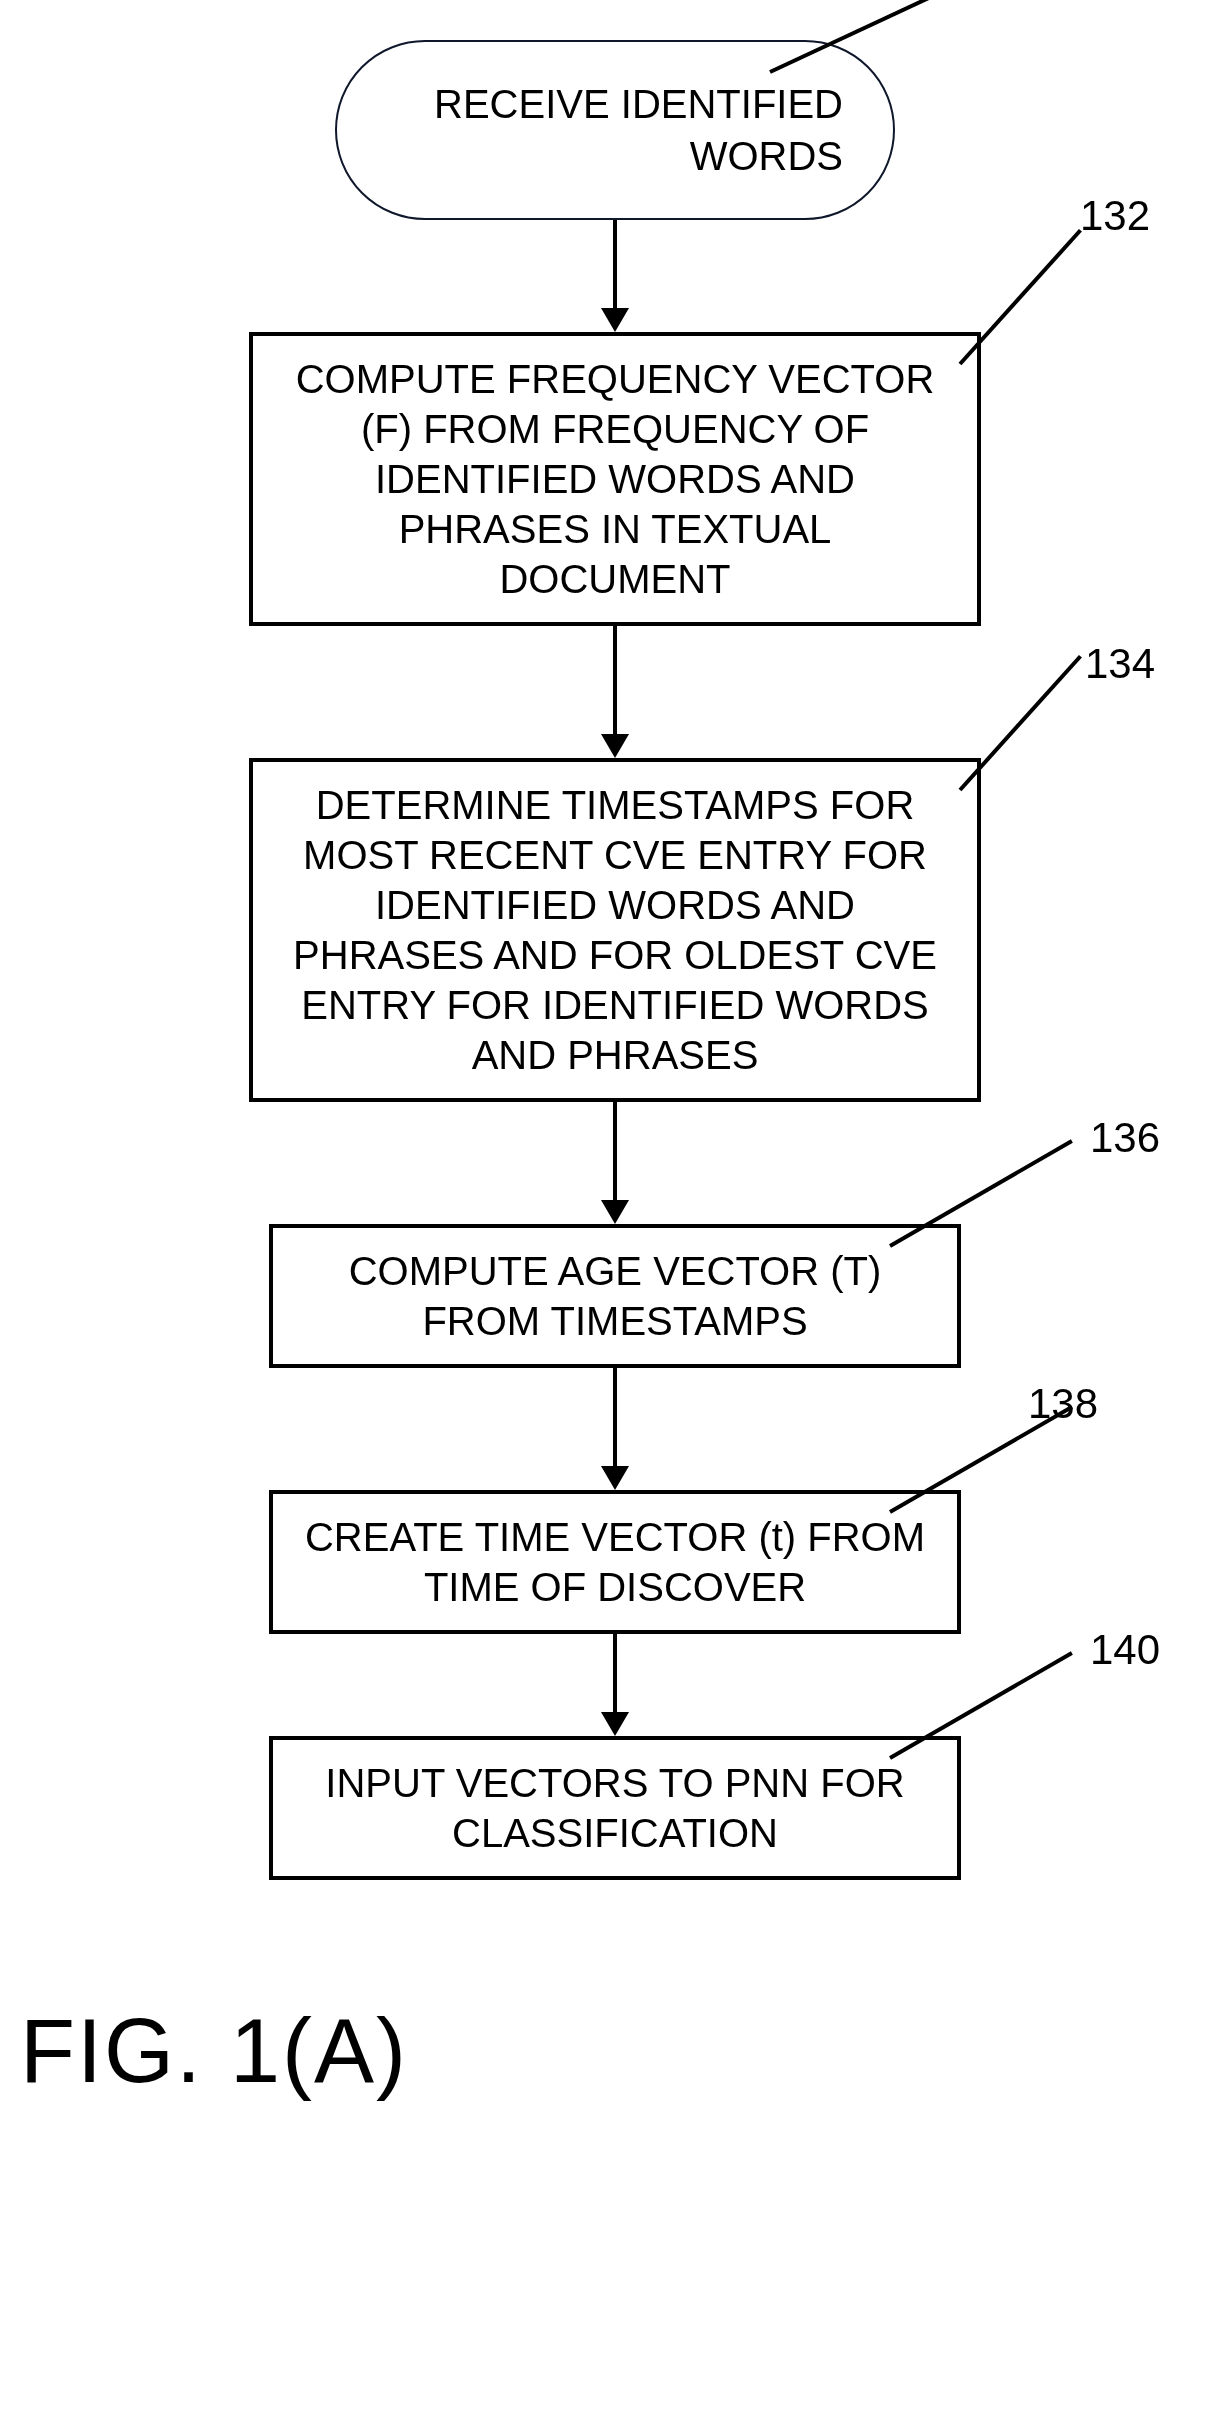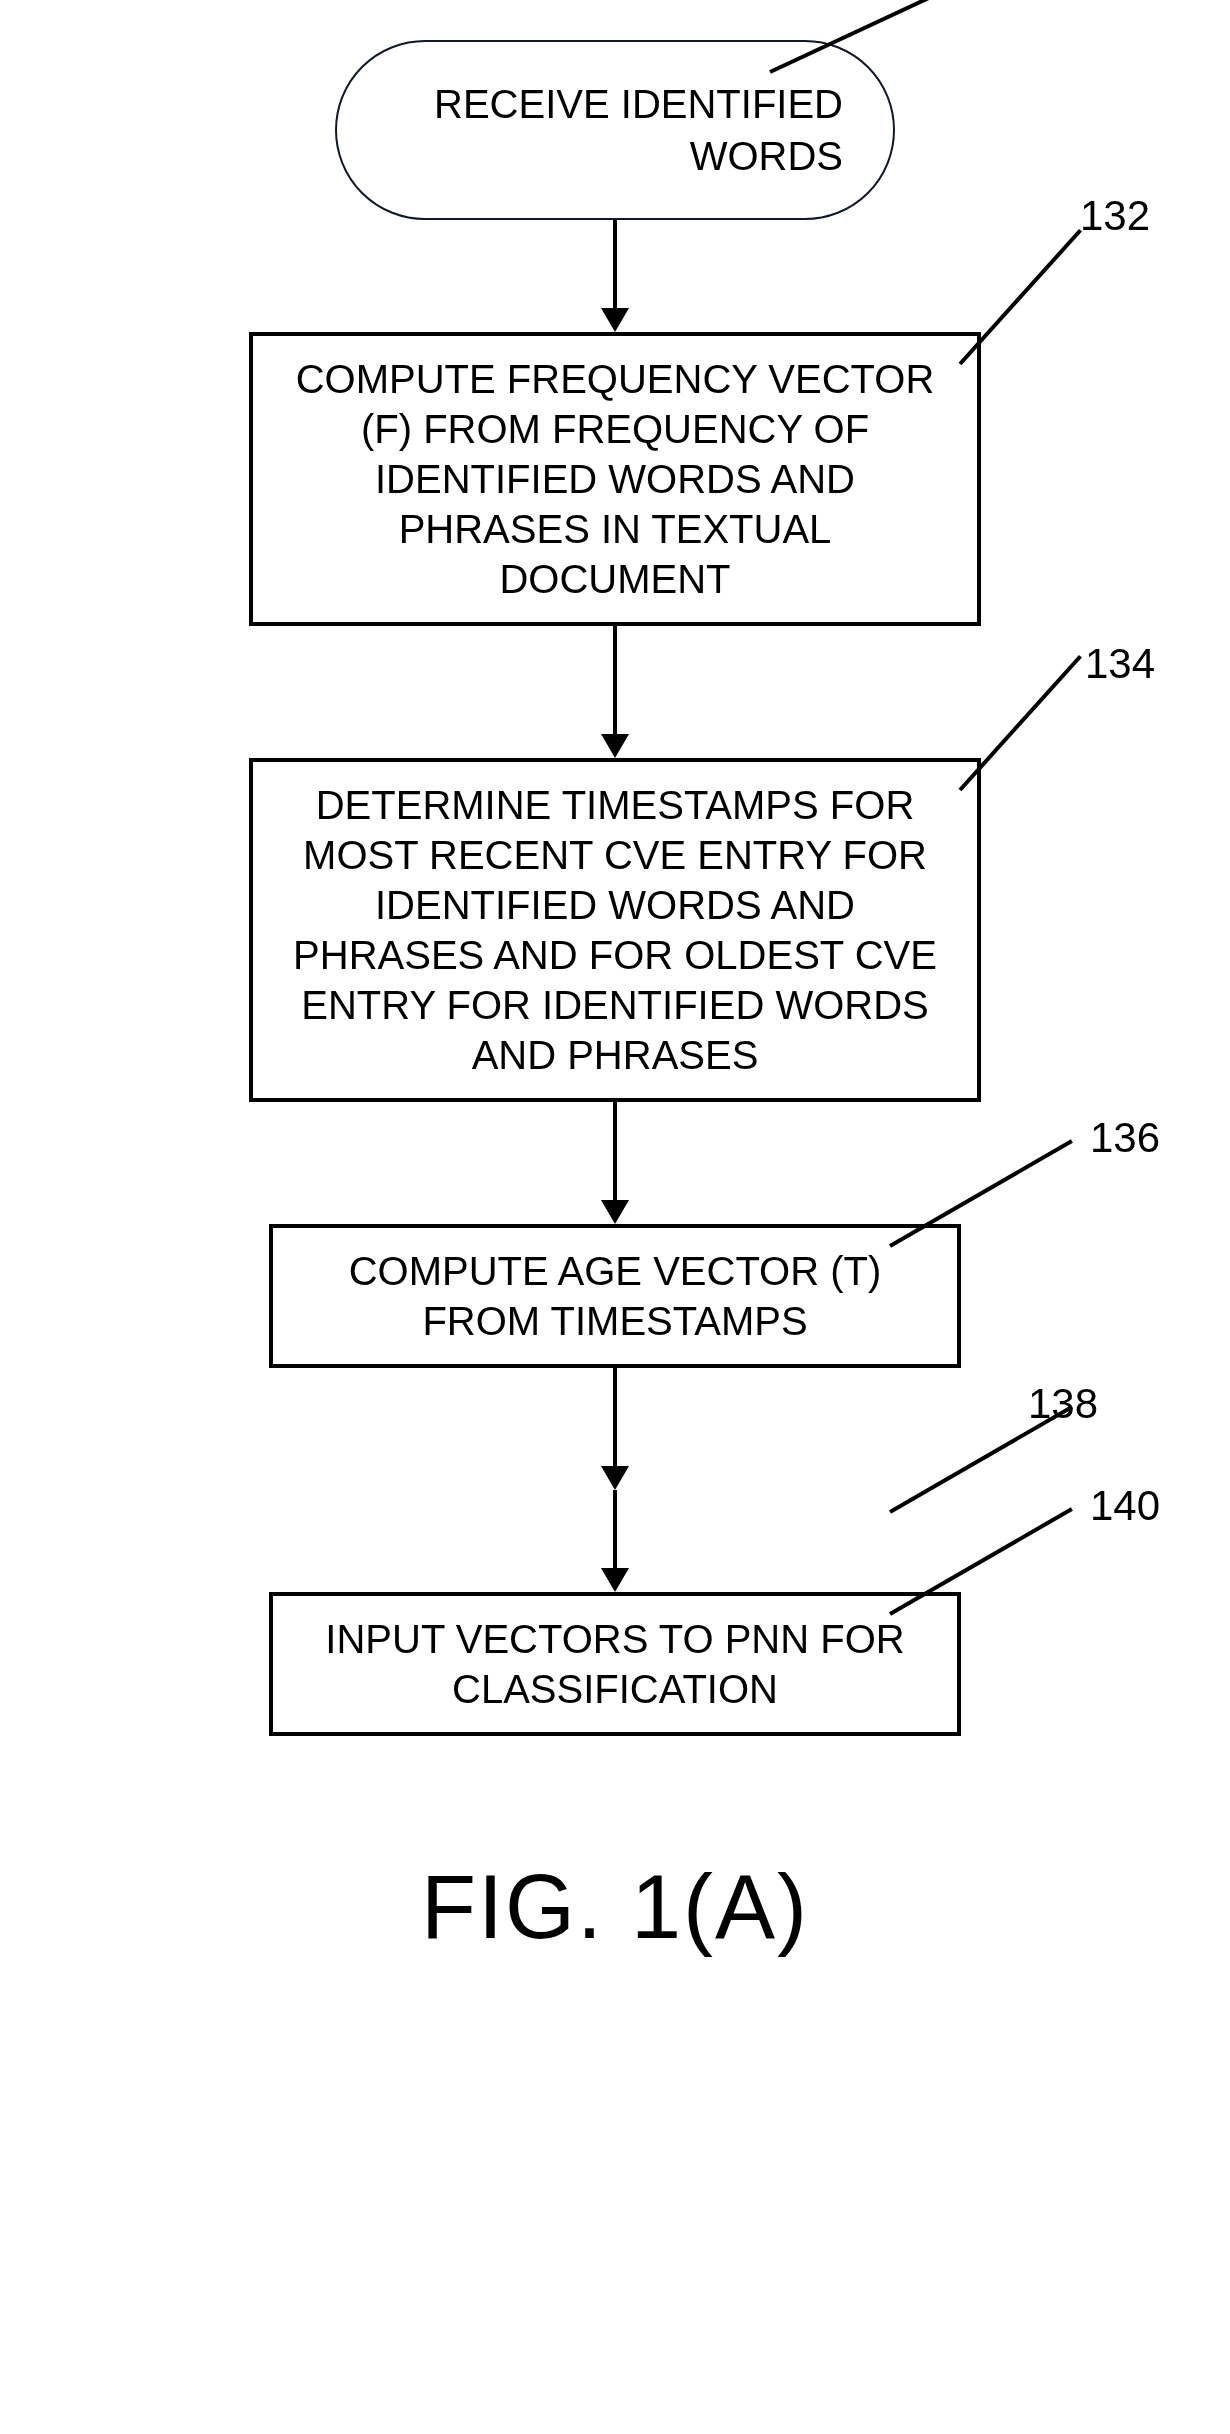--- a/index.html
+++ b/index.html
@@ -67,21 +67,21 @@
       font-size: 42px;
       font-weight: normal;
     }
     .leader-line {
       position: absolute;
       background: black;
       transform-origin: left center;
     }
     .figure-label {
       font-size: 90px;
-      text-align: center;
+      text-align: left;
       margin-top: 120px;
       letter-spacing: 2px;
     }
   </style>
 </head>
 <body>
 
 <div class="diagram">
 
   <div class="node-wrapper">
@@ -122,20 +122,21 @@
     <div class="leader-line" style="left:870px; top:20px; width:210px; height:4px; transform:rotate(-30deg);"></div>
     <div class="label" style="left:1070px; top:-110px;">136</div>
   </div>
 
   <div class="arrow">
     <div class="arrow-line" style="height:100px;"></div>
     <div class="arrow-head"></div>
   </div>
 
   <div class="node-wrapper">
+    <div class="process process-narrow">CREATE TIME VECTOR (t) FROM TIME OF DISCOVER</div>
     <div class="leader-line" style="left:870px; top:20px; width:210px; height:4px; transform:rotate(-30deg);"></div>
     <div class="label" style="left:1008px; top:-110px;">138</div>
   </div>
 
   <div class="arrow">
     <div class="arrow-line" style="height:80px;"></div>
     <div class="arrow-head"></div>
   </div>
 
   <div class="node-wrapper">

